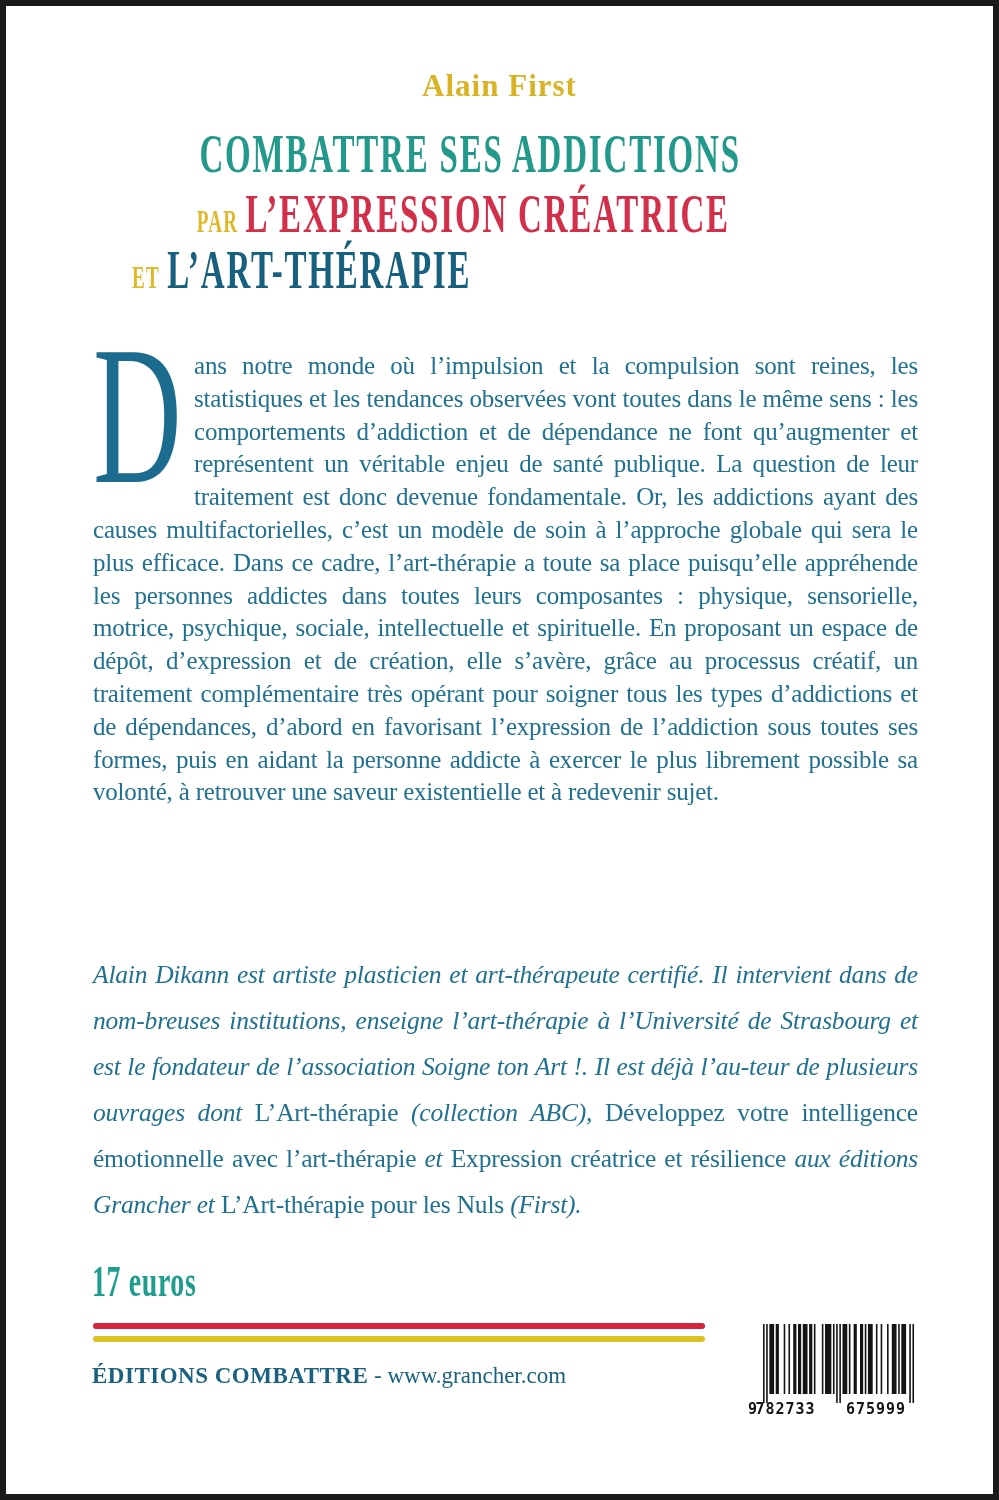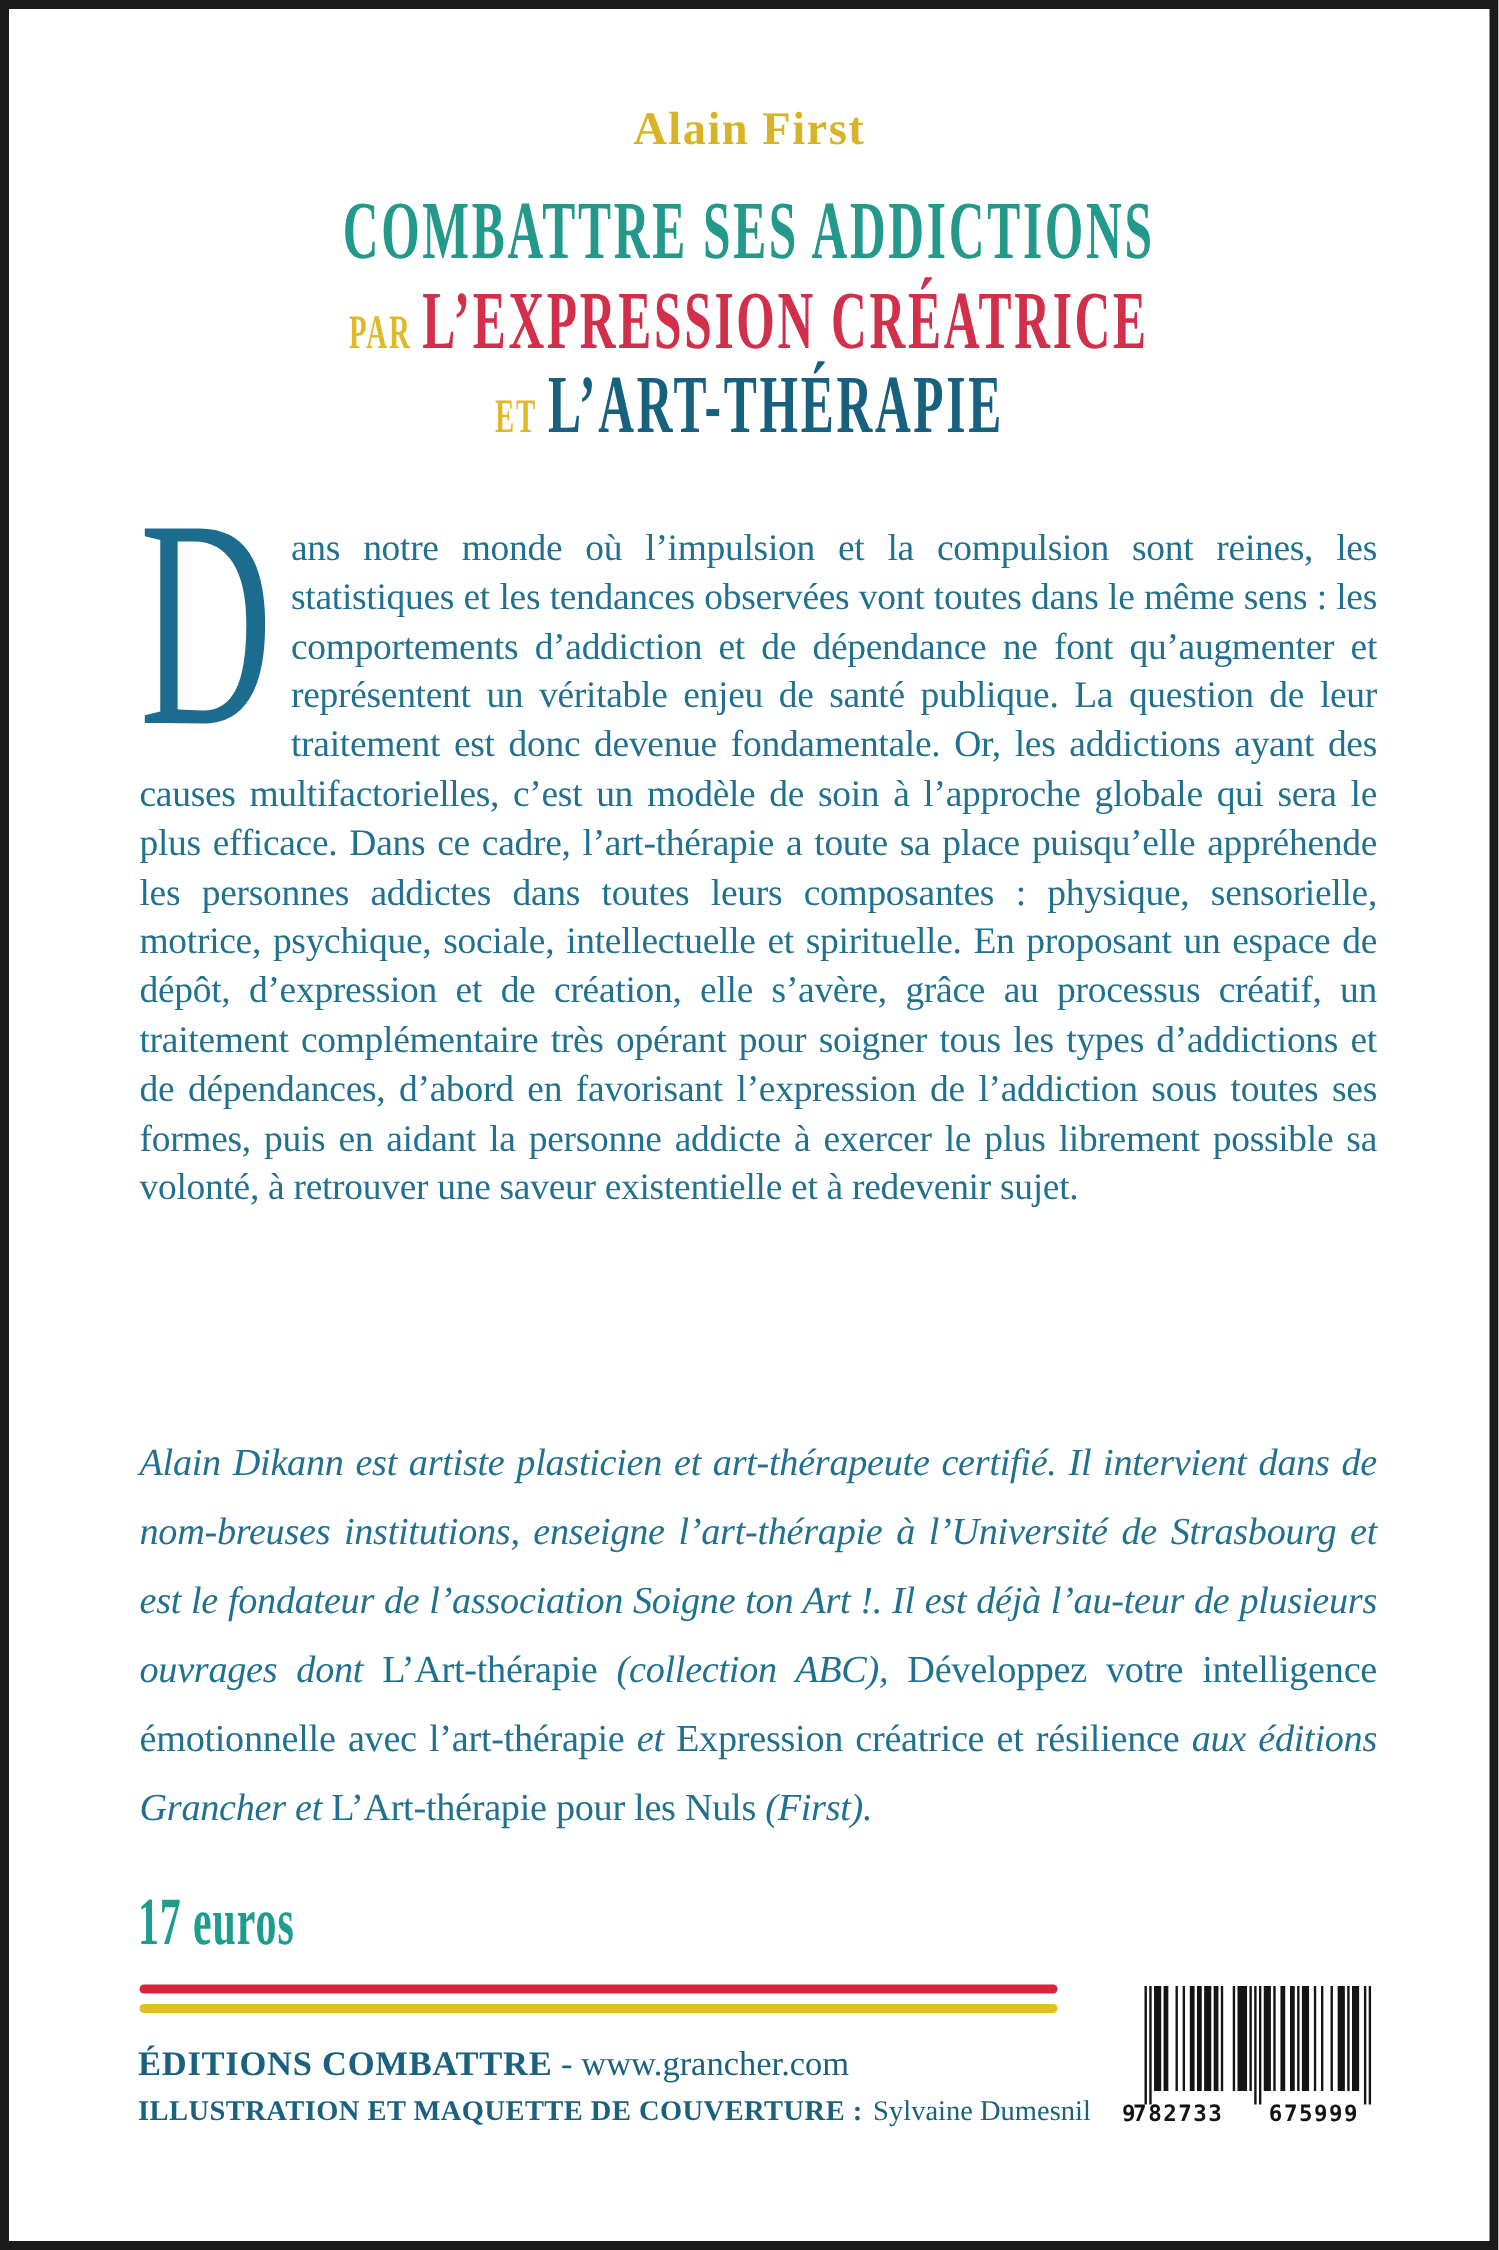--- a/index.html
+++ b/index.html
@@ -13,21 +13,21 @@
     overflow:hidden;
     font-family:"Liberation Serif", serif;
   }
   
   .author{
     position:absolute;top:62px;left:0;right:0;
     text-align:center;
     font-size:31px;font-weight:700;letter-spacing:1px;
     color:#d8b325;
   }
-  .t-line{position:absolute;left:0;right:0;text-align:center;white-space:nowrap;}
+  .t-line{position:absolute;left:13px;right:0;white-space:nowrap;}
   .cond{display:inline-block;transform:scaleX(0.60);transform-origin:50% 50%;white-space:nowrap;}
   .t1{top:116px;}
   .t2{top:176px;}
   .t3{top:232px;}
   .t-main{font-size:55px;font-weight:700;letter-spacing:3px;}
   .t-teal{color:#23998b;}
   .t-red{color:#d2304a;}
   .t-blue{color:#17607e;}
   .t-prefix{font-size:32px;font-weight:700;color:#ddb92b;letter-spacing:2px;margin-right:12px;}
   
@@ -129,23 +129,20 @@
     <span class="cond-left">17 euros</span>
   </div>
 
   <div class="rule rule-red"></div>
   <div class="rule rule-yellow"></div>
 
   <div class="publisher">
     <span class="pname">ÉDITIONS COMBATTRE</span><span> - </span><span>www.grancher.com</span>
   </div>
 
-  <div class="credit">
-    <span class="clabel">ILLUSTRATION ET MAQUETTE DE COUVERTURE :</span><span class="cname">Sylvaine Dumesnil</span>
-  </div>
 
   <div class="barcode">
     <svg id="bc-svg" width="190" height="105" viewBox="0 0 190 105">
         <rect x="15.00" y="8" width="1.59" height="79"></rect>
         <rect x="18.18" y="8" width="1.59" height="79"></rect>
         <rect x="21.36" y="8" width="4.77" height="70"></rect>
         <rect x="27.72" y="8" width="3.18" height="70"></rect>
         <rect x="35.67" y="8" width="1.59" height="70"></rect>
         <rect x="40.44" y="8" width="1.59" height="70"></rect>
         <rect x="45.21" y="8" width="3.18" height="70"></rect>

